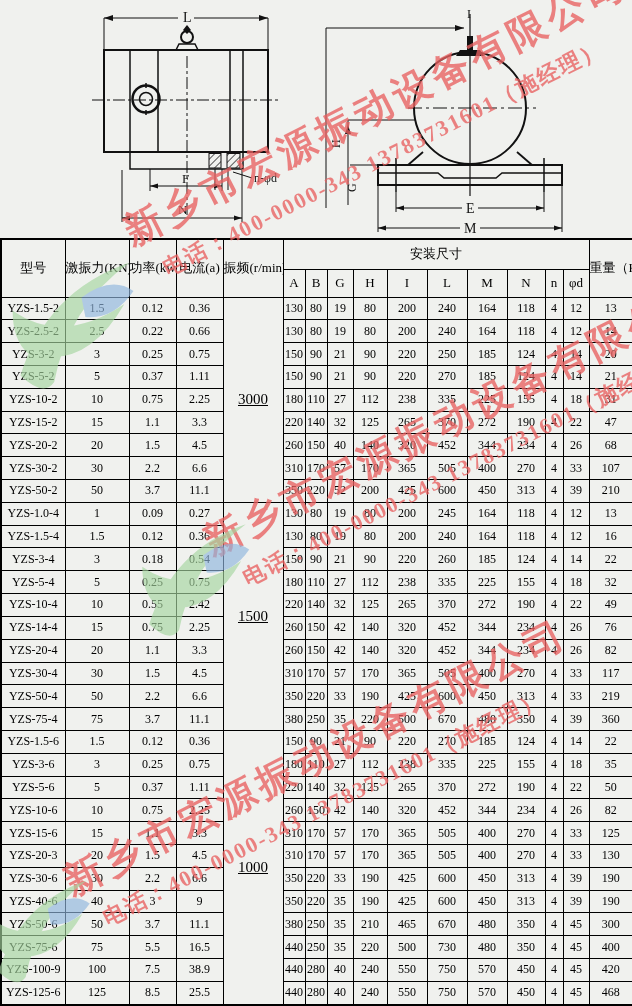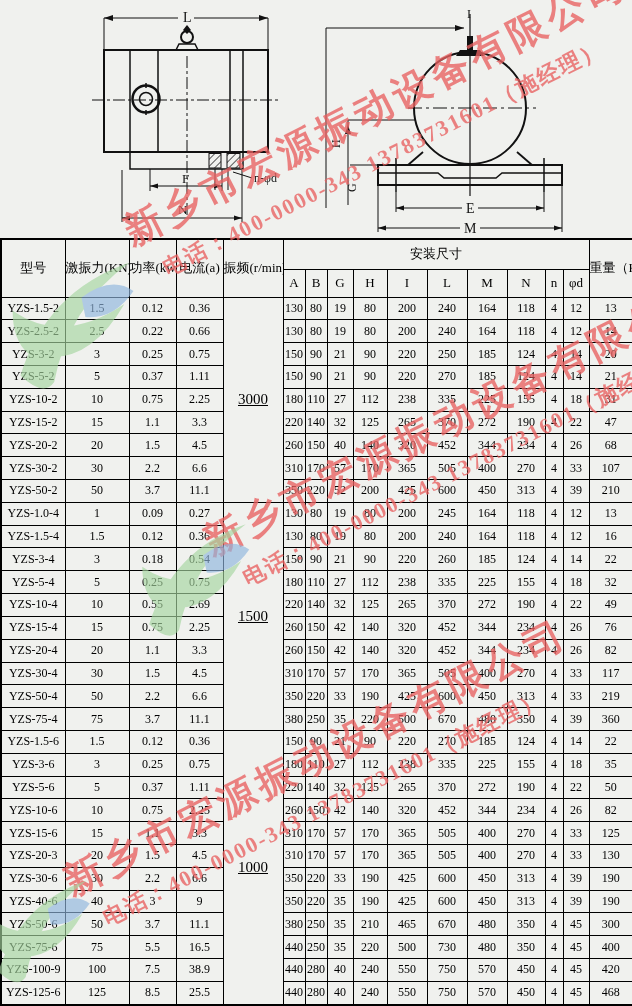--- a/index.html
+++ b/index.html
@@ -422,35 +422,35 @@
             <td>225</td>
             <td>155</td>
             <td>4</td>
             <td>18</td>
             <td>32</td>
           </tr>
           <tr>
             <td class="model">YZS-10-4</td>
             <td>10</td>
             <td>0.55</td>
-            <td>2.69</td>
+            <td>2.42</td>
             <td>220</td>
             <td>140</td>
             <td>32</td>
             <td>125</td>
             <td>265</td>
             <td>370</td>
             <td>272</td>
             <td>190</td>
             <td>4</td>
             <td>22</td>
             <td>49</td>
           </tr>
           <tr>
-            <td class="model">YZS-15-4</td>
+            <td class="model">YZS-14-4</td>
             <td>15</td>
             <td>0.75</td>
             <td>2.25</td>
             <td>260</td>
             <td>150</td>
             <td>42</td>
             <td>140</td>
             <td>320</td>
             <td>452</td>
             <td>344</td>

